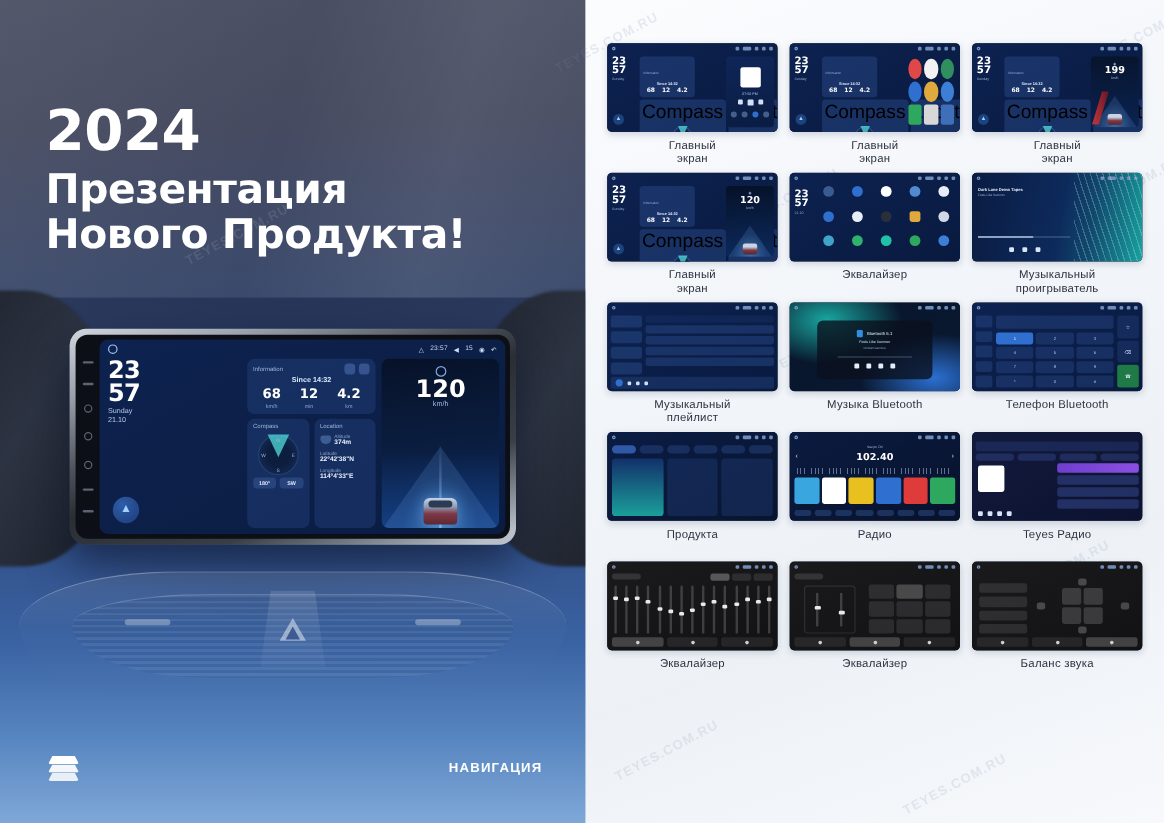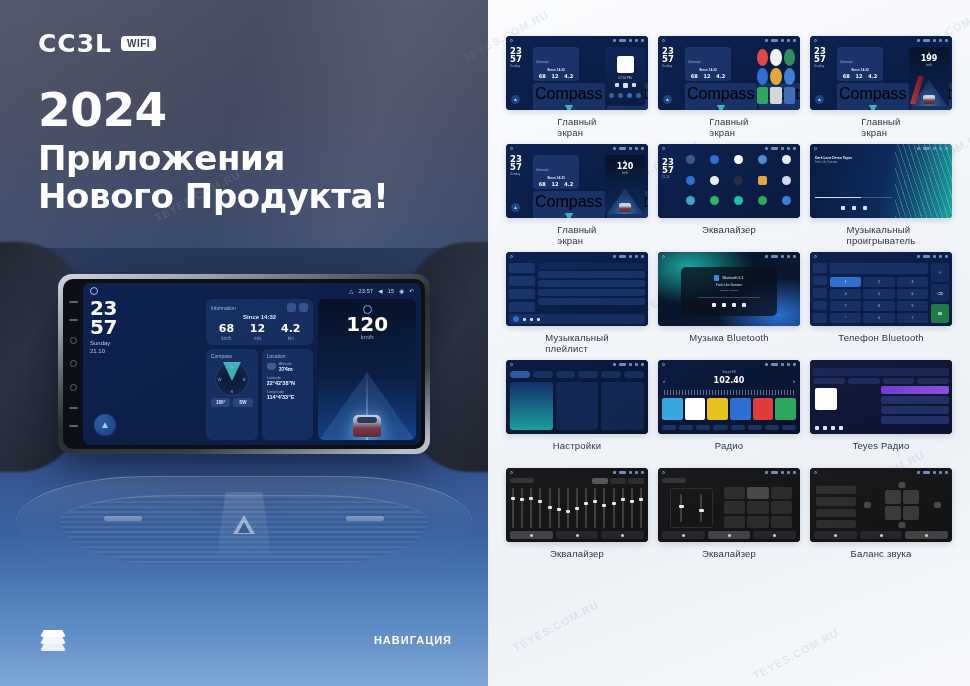--- a/index.html
+++ b/index.html
@@ -269,21 +269,21 @@
   }
   .grid { display: flex; flex-direction: column; gap: 5px; }
   .grow { display: flex; gap: 10px; }
   .cell { flex: 1; display: flex; flex-direction: column; align-items: center; }
   .shot {
     width: 100%; height: 74px; border-radius: 4px;
     background: #0b1326; overflow: hidden; position: relative;
     box-shadow: 0 2px 6px rgba(30,50,90,0.18);
   }
   .cap {
-    margin-top: 7px; text-align: left;
+    margin-top: 7px; text-align: center;
     font-size: 9.5px; color: #2c3441; font-weight: 400;
     line-height: 1.15; letter-spacing: .2px; min-height: 22px;
     font-family: "Liberation Sans", sans-serif;
   }
 
   
   .tbar { height: 8px; display:flex; align-items:center; padding: 0 4px; gap: 3px;}
   .tbar .dot { width: 3px; height: 3px; border-radius: 50%; border: .6px solid #7e9cc8;}
   .tbar .sp { margin-left: auto; display:flex; gap: 3px;}
   .tbar .sp i { display:block; width: 3px; height:3px; background:#6f8db9; border-radius:1px;}
@@ -514,28 +514,24 @@
 <div class="page">
 
   <section class="hero">
     <div class="hero-top-sheen"></div>
 
     <div class="wm light" style="left:150px; top:190px;">TEYES.COM.RU</div>
     <div class="wm light" style="left:30px; top:520px;">TEYES.COM.RU</div>
     <div class="wm light" style="left:120px; top:630px;">TEYES.COM.RU</div>
     <div class="wm light" style="left:360px; top:300px;">TEYES.COM.RU</div>
 
-    <div class="logo-row">
-      <span class="logo-text">CC3L</span>
-      <span class="wifi-badge">WIFI</span>
-    </div>
 
     <div class="hero-title">
       <div class="hero-year">2024</div>
-      <div class="hero-l1">Приложения</div>
+      <div class="hero-l1">Презентация</div>
       <div class="hero-l2">Нового Продукта!</div>
     </div>
 
     <div class="dash">
       <div class="dash-bg"></div>
       <div class="dash-side-l"></div>
       <div class="dash-side-r"></div>
 
       <div class="hu-bezel">
         <div class="hu-inner">
@@ -1125,21 +1121,21 @@
                 <span></span>
                 <span></span>
               </div>
               <div class="set-cards">
                 <div class="wifi"></div>
                 <div></div>
                 <div></div>
               </div>
             </div>
           </div>
-          <div class="cap">Настройки</div>
+          <div class="cap">Продукта</div>
         </div>
 
         <div class="cell">
           <div class="shot">
             <div class="t-radio">
               <div class="tbar">
                   <span class="dot"></span>
                   <span class="sp">
                     <i></i>
                     <i class="w"></i>

